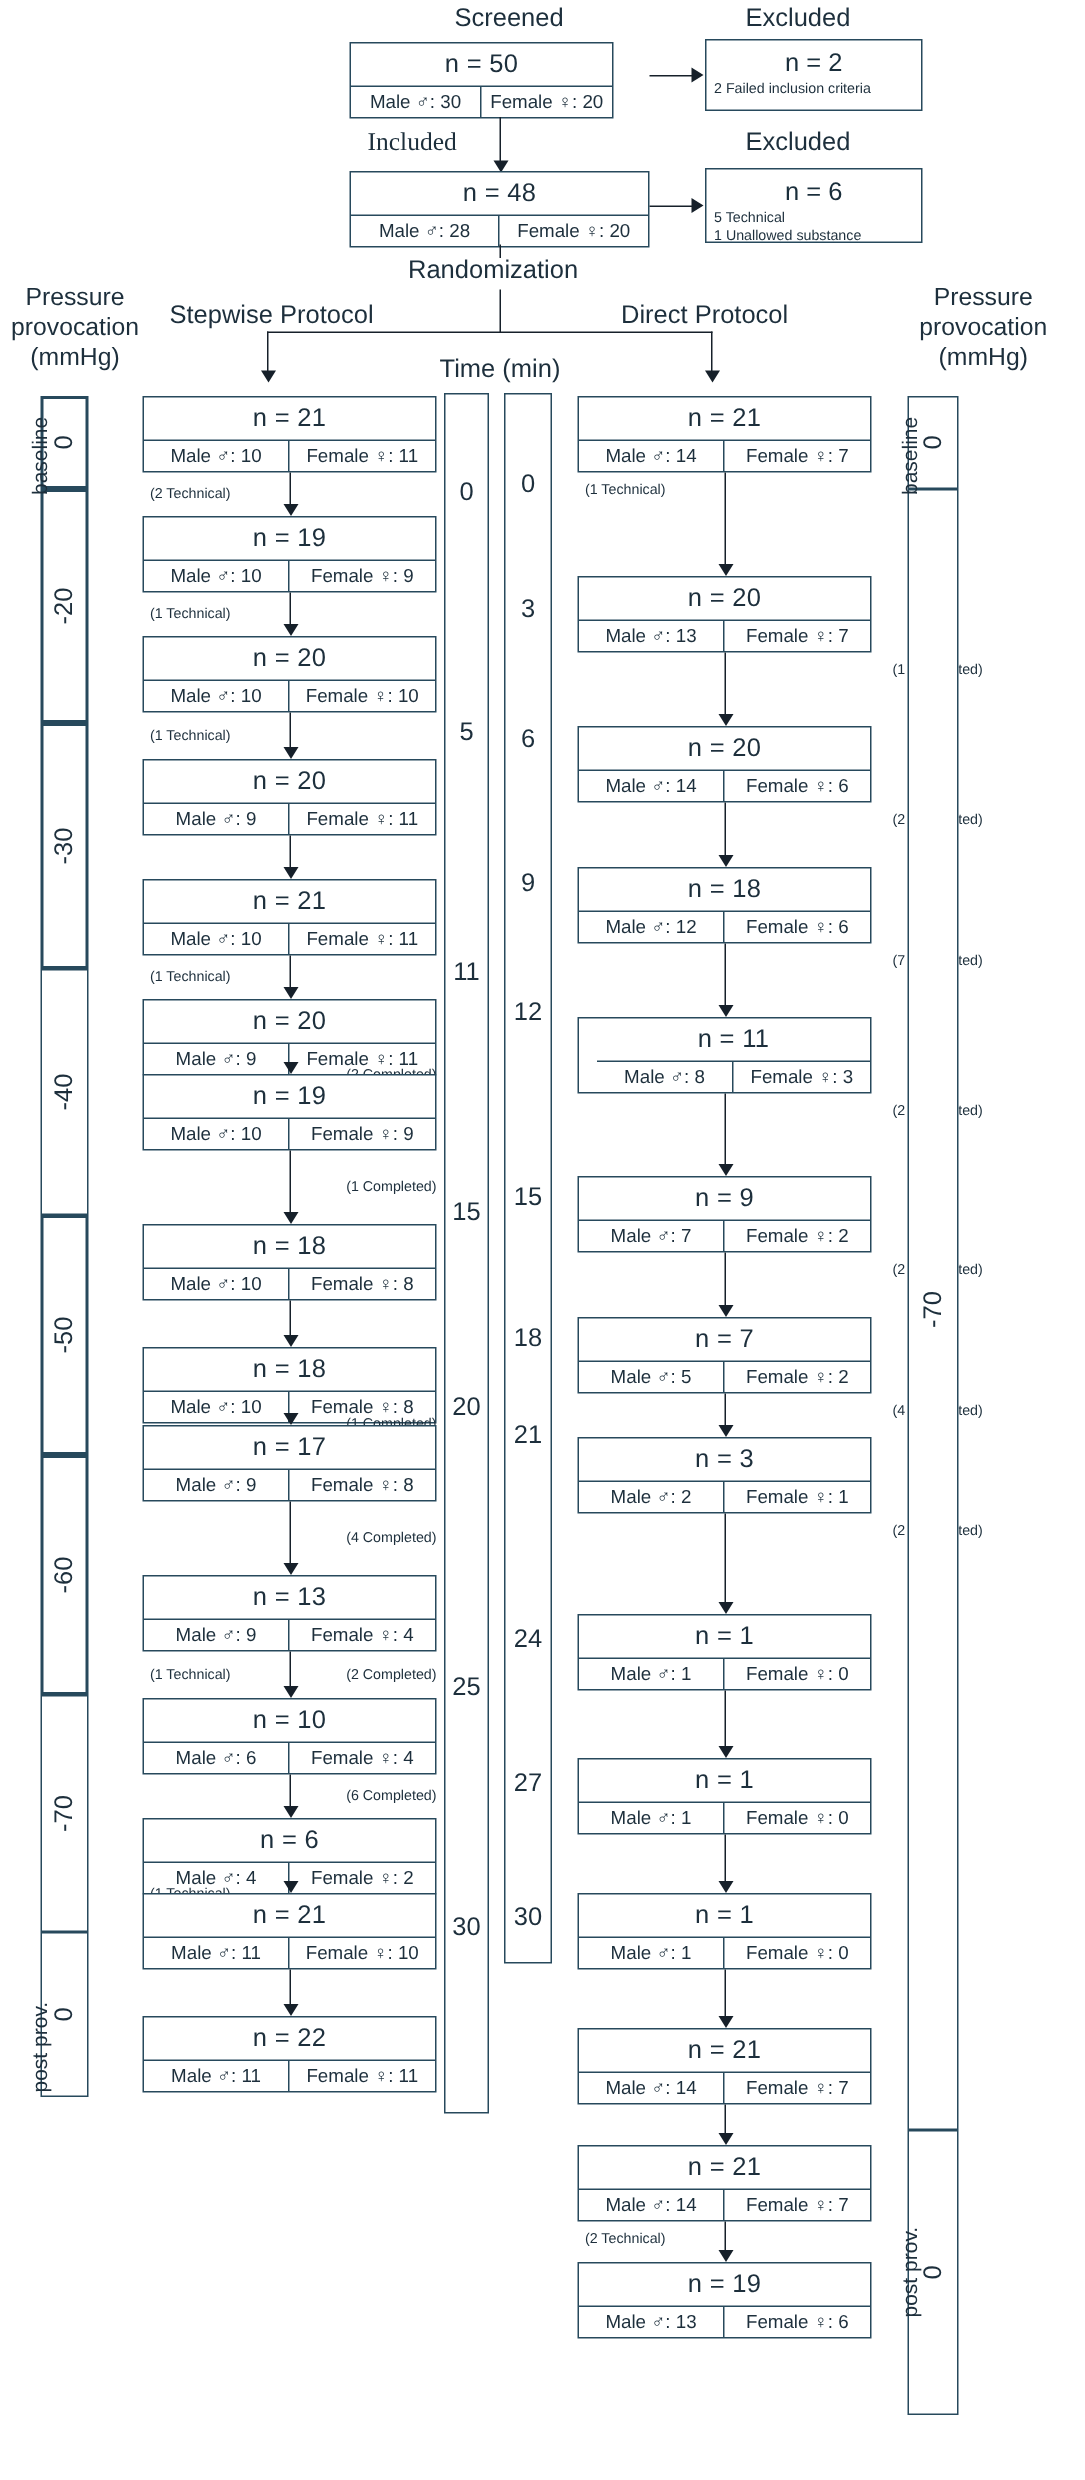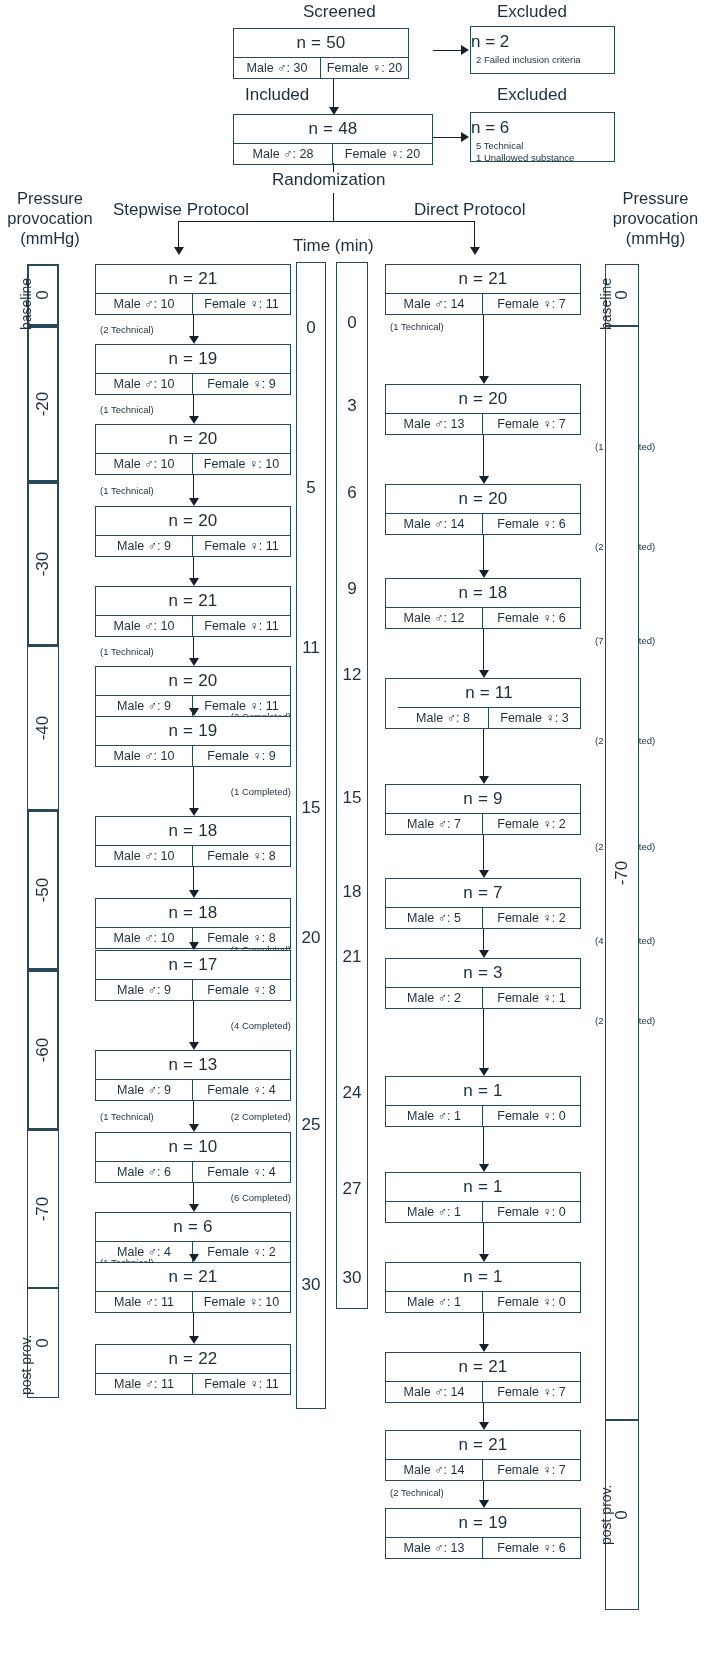--- a/index.html
+++ b/index.html
@@ -43,21 +43,21 @@
   }
   .node .sexrow > div.male { border-right:1.5px solid #27495c; }
 
   
   .exbox {
     position:absolute;
     border:1.8px solid #27495c;
     background:#fff;
     padding-top:2px;
   }
-  .exbox .n { font-size:17px; line-height:25px; }
+  .exbox .n { text-align:center; font-size:17px; line-height:25px; }
   .exbox .rsn { font-size:9.5px; line-height:12px; padding-left:5px; color:#1d2f3c; }
 
   
   .heading {
     position:absolute;
     font-size:17px;
     color:#1d2f3c;
     white-space:nowrap;
   }
 
@@ -137,21 +137,21 @@
         <div class="male">Male ♂: 30</div>
         <div>Female ♀: 20</div>
       </div>
     </div>
     <div class="exbox" style="left: 470px; top: 26px; width: 145px; height: 48px;">
       <div class="n">n = 2</div>
       <div class="rsn">2 Failed inclusion criteria</div>
     </div>
     <div class="hline" style="left: 433px; top: 50px; width: 29px;"></div>
     <div class="arrowhead right" style="left: 461px; top: 45px;"></div>
-    <div class="heading" style="left: 245px; top: 85px;">Included</div>
+    <div class="heading" style="left: 245px; top: 85px; font-family: Liberation Serif, serif;">Included</div>
     <div class="heading" style="left: 497px; top: 85px;">Excluded</div>
     <div class="vline" style="left: 333px; top: 78px; height: 30px;"></div>
     <div class="arrowhead" style="left: 328.8px; top: 107px;"></div>
     <div class="node" style="left: 233px; top: 114px; width: 200px;">
       <div class="n">n = 48</div>
       <div class="sexrow">
         <div class="male">Male ♂: 28</div>
         <div>Female ♀: 20</div>
       </div>
     </div>

